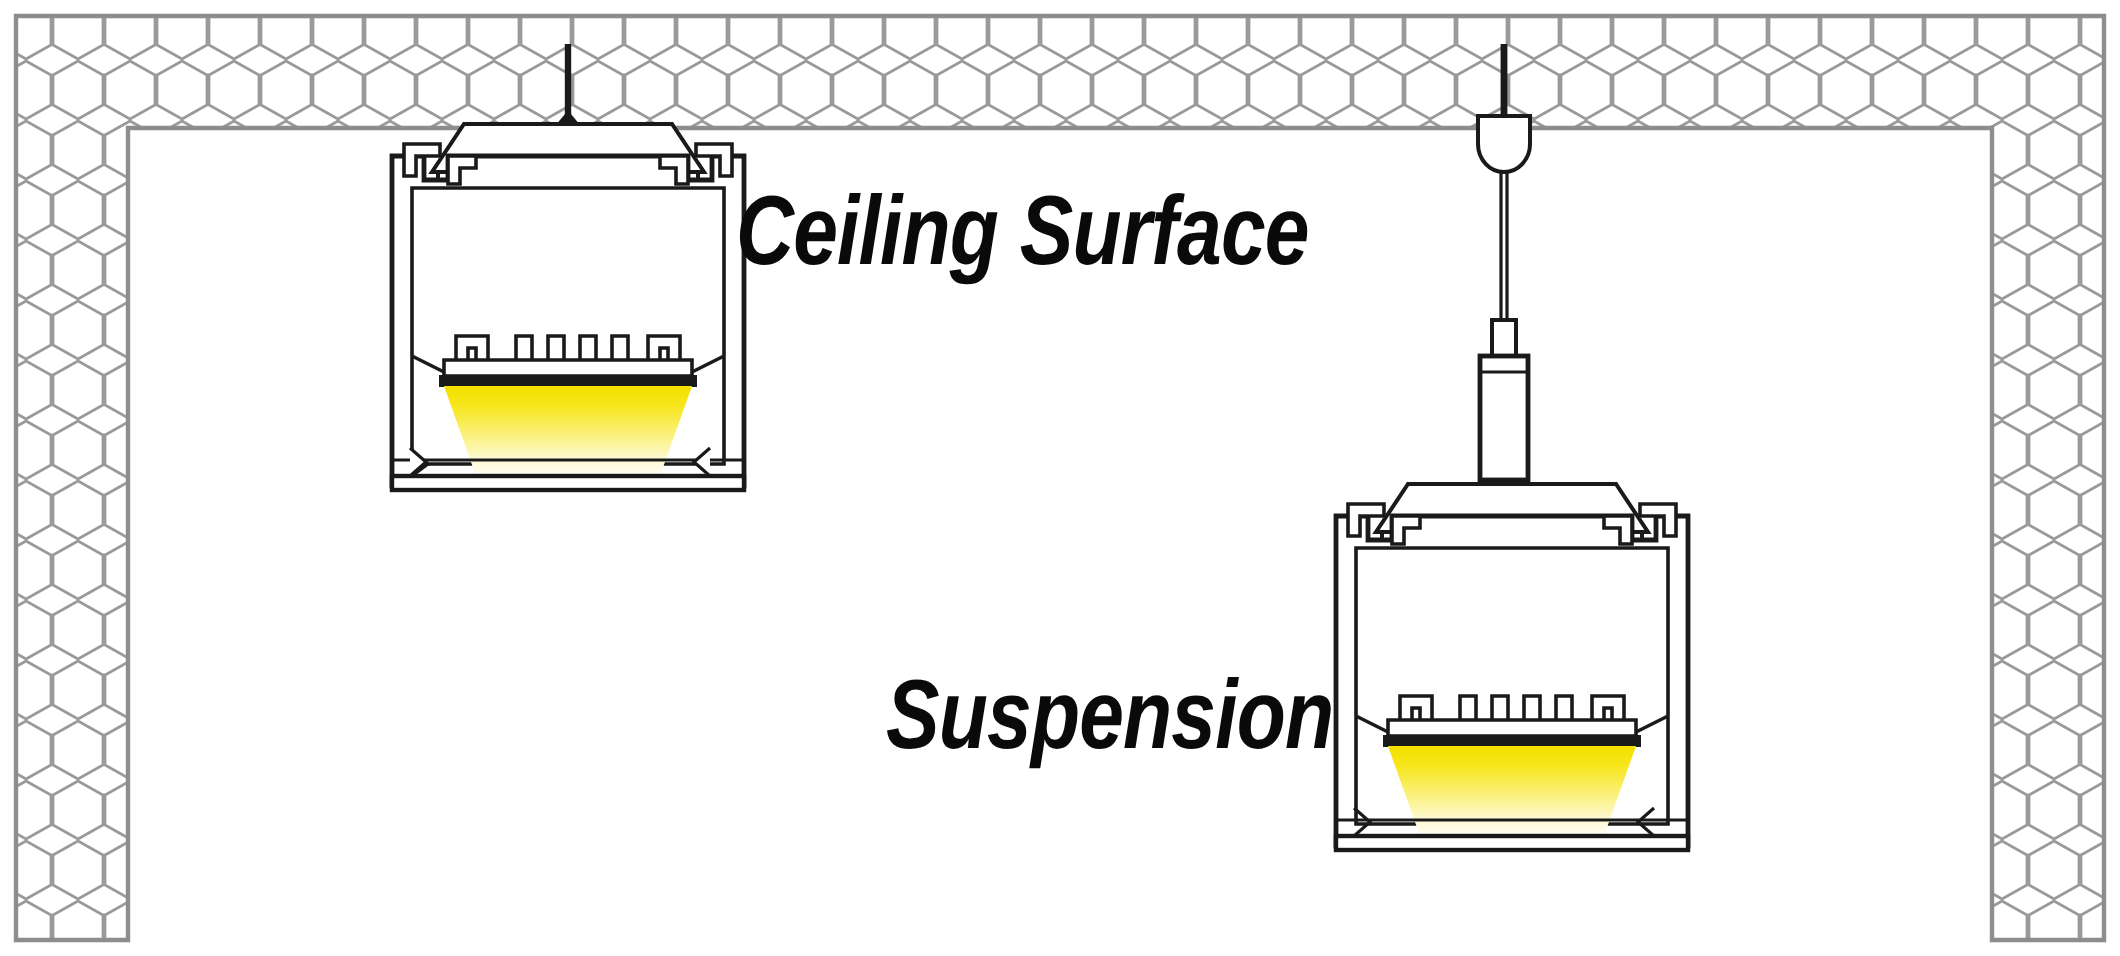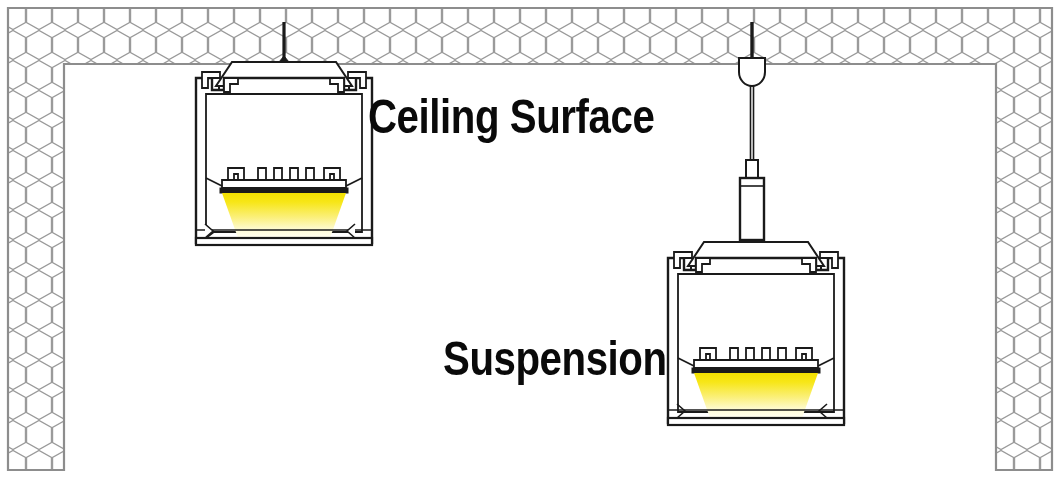--- a/index.html
+++ b/index.html
@@ -1,18 +1,18 @@
 <!DOCTYPE html>
 <html><head>
 <meta charset="utf-8">
 <style>
   html,body{margin:0;padding:0;background:#ffffff;}
   body{width:1060px;height:478px;overflow:hidden;
        font-family:"Liberation Sans",sans-serif;}
-  #stage{position:relative;width:1060px;height:478px;background:#fff;}
+  #stage{position:relative;width:1060px;height:478px;background:#fff;font-style:italic;}
   svg.layer{position:absolute;left:0;top:0;width:1060px;height:478px;}
   .lbl{
     position:absolute;
     font-family:"Liberation Sans",sans-serif;
     font-weight:bold;
     color:#0a0a0a;
     white-space:nowrap;
     line-height:1;
     transform:scaleX(0.82);
     transform-origin:left center;

